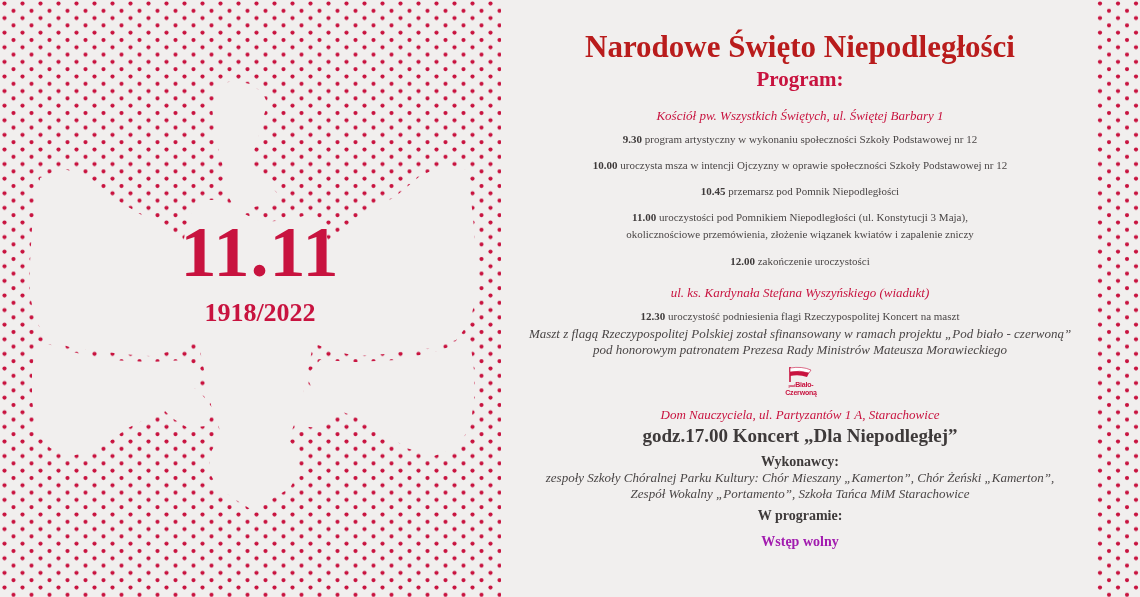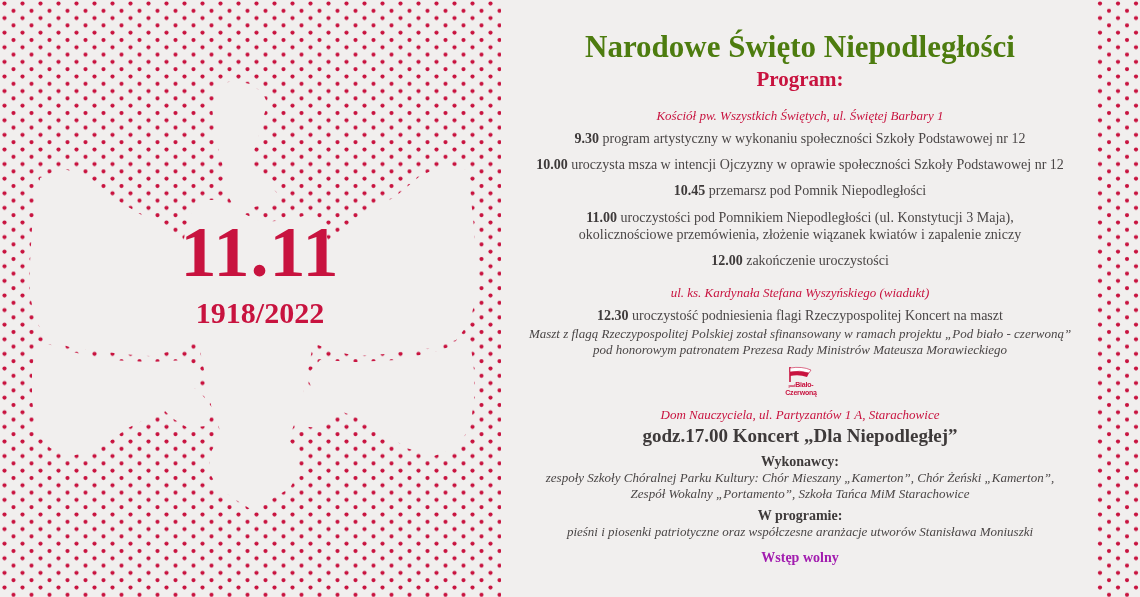--- a/index.html
+++ b/index.html
@@ -21,41 +21,41 @@
     .date-big {
       position: absolute; left: 150px; top: 216px; width: 220px;
       text-align: center;
       color: #c8133f; font-weight: bold;
       font-size: 72px; line-height: 72px; letter-spacing: 1px;
     }
     .date-years {
       position: absolute; left: 150px; top: 298px; width: 220px;
       text-align: center;
       color: #c8133f; font-weight: bold;
-      font-size: 30px; line-height: 30px;
+      font-size: 26px; line-height: 30px;
     }
 
     .content {
       position: absolute; left: 508px; top: 28px; width: 584px;
       text-align: center; color: #4a4646;
     }
     .title {
-      color: #4d7c0f; font-weight: bold;
+      color: #b91c1c; font-weight: bold;
       font-size: 31px; line-height: 38px; margin: 0;
     }
     .subtitle {
       color: #c8133f; font-weight: bold;
       font-size: 21px; line-height: 26px; margin: 0 0 4px 0;
     }
     .venue {
       color: #c8133f; font-style: italic;
       font-size: 13px; line-height: 18px; margin: 15px 0 6px 0;
     }
     .item {
-      font-size: 14px; line-height: 16px; margin: 0 0 10px 0;
+      font-size: 11px; line-height: 16px; margin: 0 0 10px 0;
     }
     .item b { font-weight: bold; color: #3e3a3a; }
     .item.two-line { line-height: 17px; }
     .note {
       font-style: italic; font-size: 13px; line-height: 16px; margin: 0;
     }
     .logo {
       display: inline-block; width: 40px; height: 30px; margin: 8px 0 4px 0;
       position: relative;
     }
@@ -159,15 +159,14 @@
     </div>
   </div>
 
   
   <p class="venue venue3">Dom Nauczyciela, ul. Partyzantów 1 A, Starachowice</p>
   <p class="concert">godz.17.00 Koncert „Dla Niepodległej”</p>
   <p class="section-head">Wykonawcy:</p>
   <p class="note">zespoły Szkoły Chóralnej Parku Kultury: Chór Mieszany „Kamerton”, Chór Żeński „Kamerton”,</p>
   <p class="italic-text">Zespół Wokalny „Portamento”, Szkoła Tańca MiM Starachowice</p>
   <p class="section-head">W programie:</p>
-  <p class="italic-text">pieśni i piosenki patriotyczne oraz współczesne aranżacje utworów Stanisława Moniuszki</p>
   <p class="free">Wstęp wolny</p>
 </div>
 
 </body></html>

